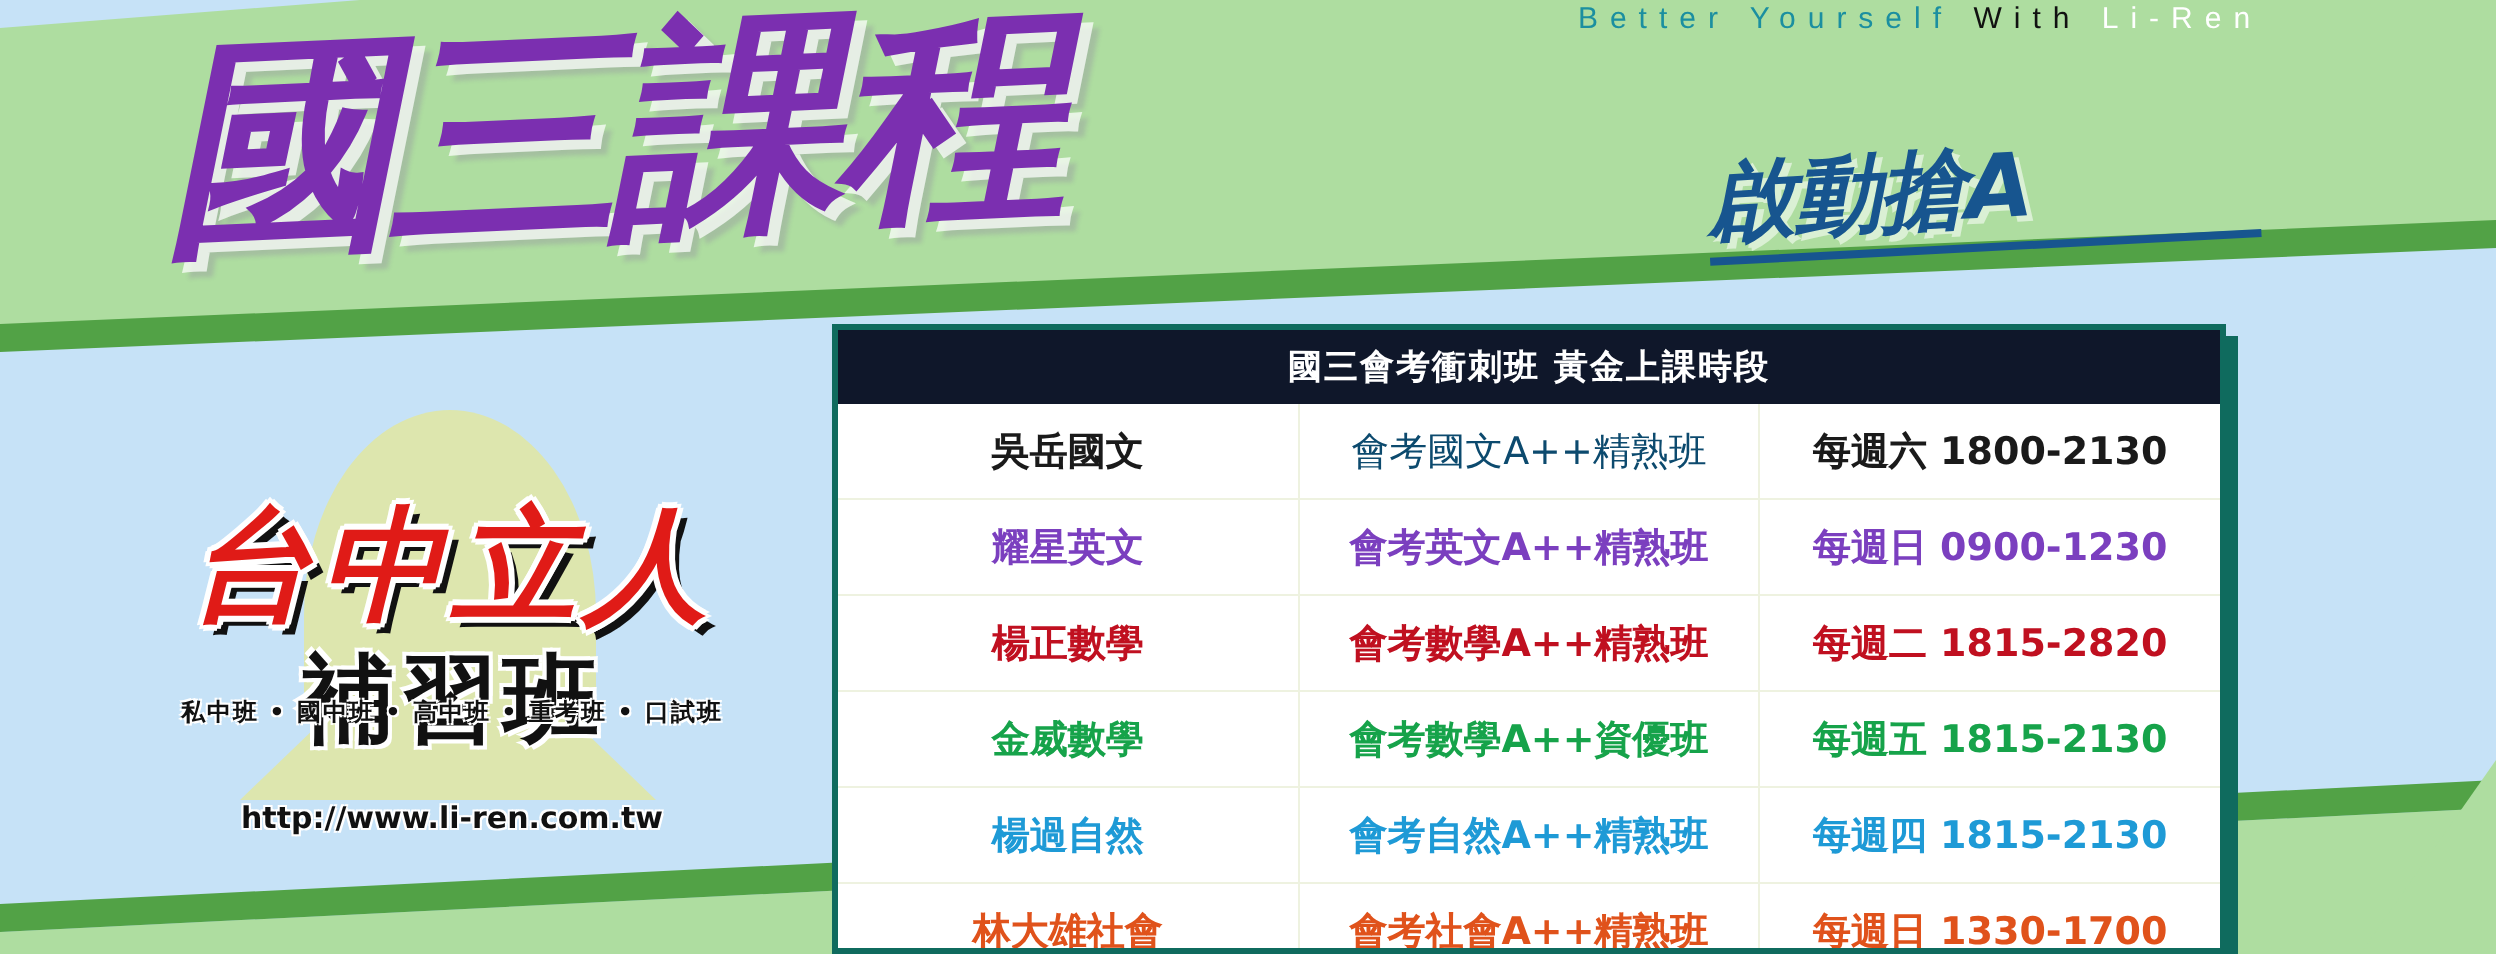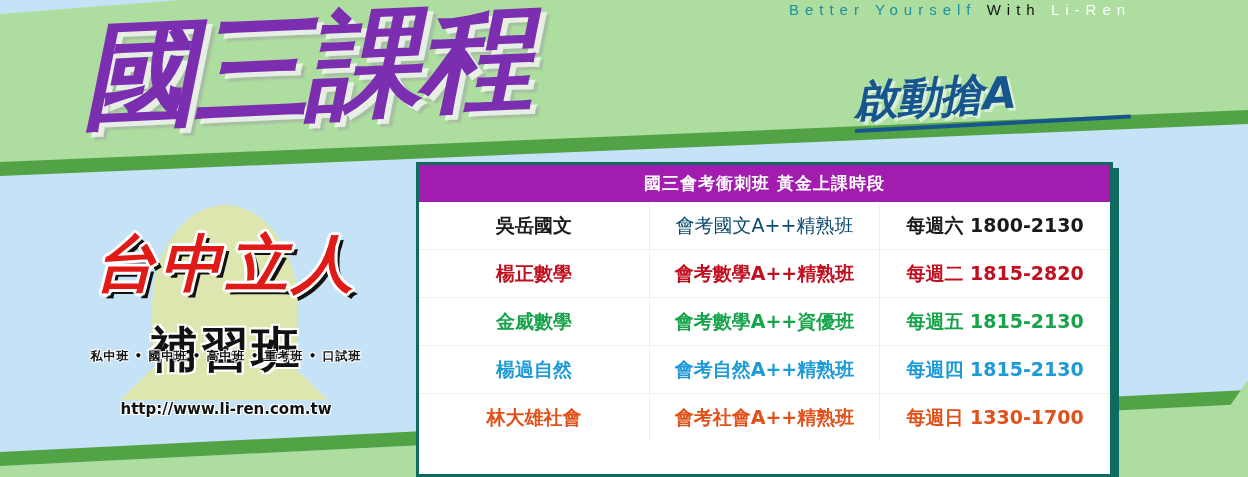--- a/index.html
+++ b/index.html
@@ -178,40 +178,45 @@
 
   <div class="headline" style="color: rgb(123, 47, 176);">國三課程</div>
 
   <div class="sub-headline" style="color: rgb(23, 85, 143);">
     <span>啟動搶A</span>
     <span class="ul" style="background: rgb(23, 85, 143);"></span>
   </div>
 
   <div class="logo-oval"></div>
   <div class="logo-tri"></div>
-  <div class="logo-main" style="color: rgb(224, 27, 23);">台中立人</div>
+  <div class="logo-main" style="color: rgb(224, 27, 23); margin-top: 19px;">台中立人</div>
   <div class="logo-sub">補習班</div>
   <div class="logo-classes">私中班 • 國中班 • 高中班 • 重考班 • 口試班</div>
   <div class="logo-url">http://www.li-ren.com.tw</div>
 
   <div class="table-shadow" style="background: rgb(15, 107, 94);"></div>
   <div class="table-wrap" style="border-color: rgb(15, 107, 94);">
     <table class="sched">
       <thead>
         <tr>
-          <th colspan="3" style="background: #a21caf;">國三會考衝刺班  黃金上課時段</th>
+          <th colspan="3" style="background: #0f172a;">國三會考衝刺班  黃金上課時段</th>
         </tr>
       </thead>
       <tbody id="sched-body">
           <tr>
             <td class="c0 black" style="color: rgb(26, 26, 26);">吳岳國文</td>
             <td class="c1 black" style="color: #0c4a6e;">會考國文A++精熟班</td>
             <td class="c2 black" style="color: rgb(26, 26, 26);">每週六 1800-2130</td>
           </tr>
           <tr>
+            <td class="c0" style="color: rgb(123, 63, 191);">耀星英文</td>
+            <td class="c1" style="color: rgb(123, 63, 191);">會考英文A++精熟班</td>
+            <td class="c2" style="color: rgb(123, 63, 191);">每週日 0900-1230</td>
+          </tr>
+          <tr>
             <td class="c0" style="color: rgb(192, 16, 32);">楊正數學</td>
             <td class="c1" style="color: rgb(192, 16, 32);">會考數學A++精熟班</td>
             <td class="c2" style="color: rgb(192, 16, 32);">每週二 1815-2820</td>
           </tr>
           <tr>
             <td class="c0" style="color: rgb(22, 163, 74);">金威數學</td>
             <td class="c1" style="color: rgb(22, 163, 74);">會考數學A++資優班</td>
             <td class="c2" style="color: rgb(22, 163, 74);">每週五 1815-2130</td>
           </tr>
           <tr>

